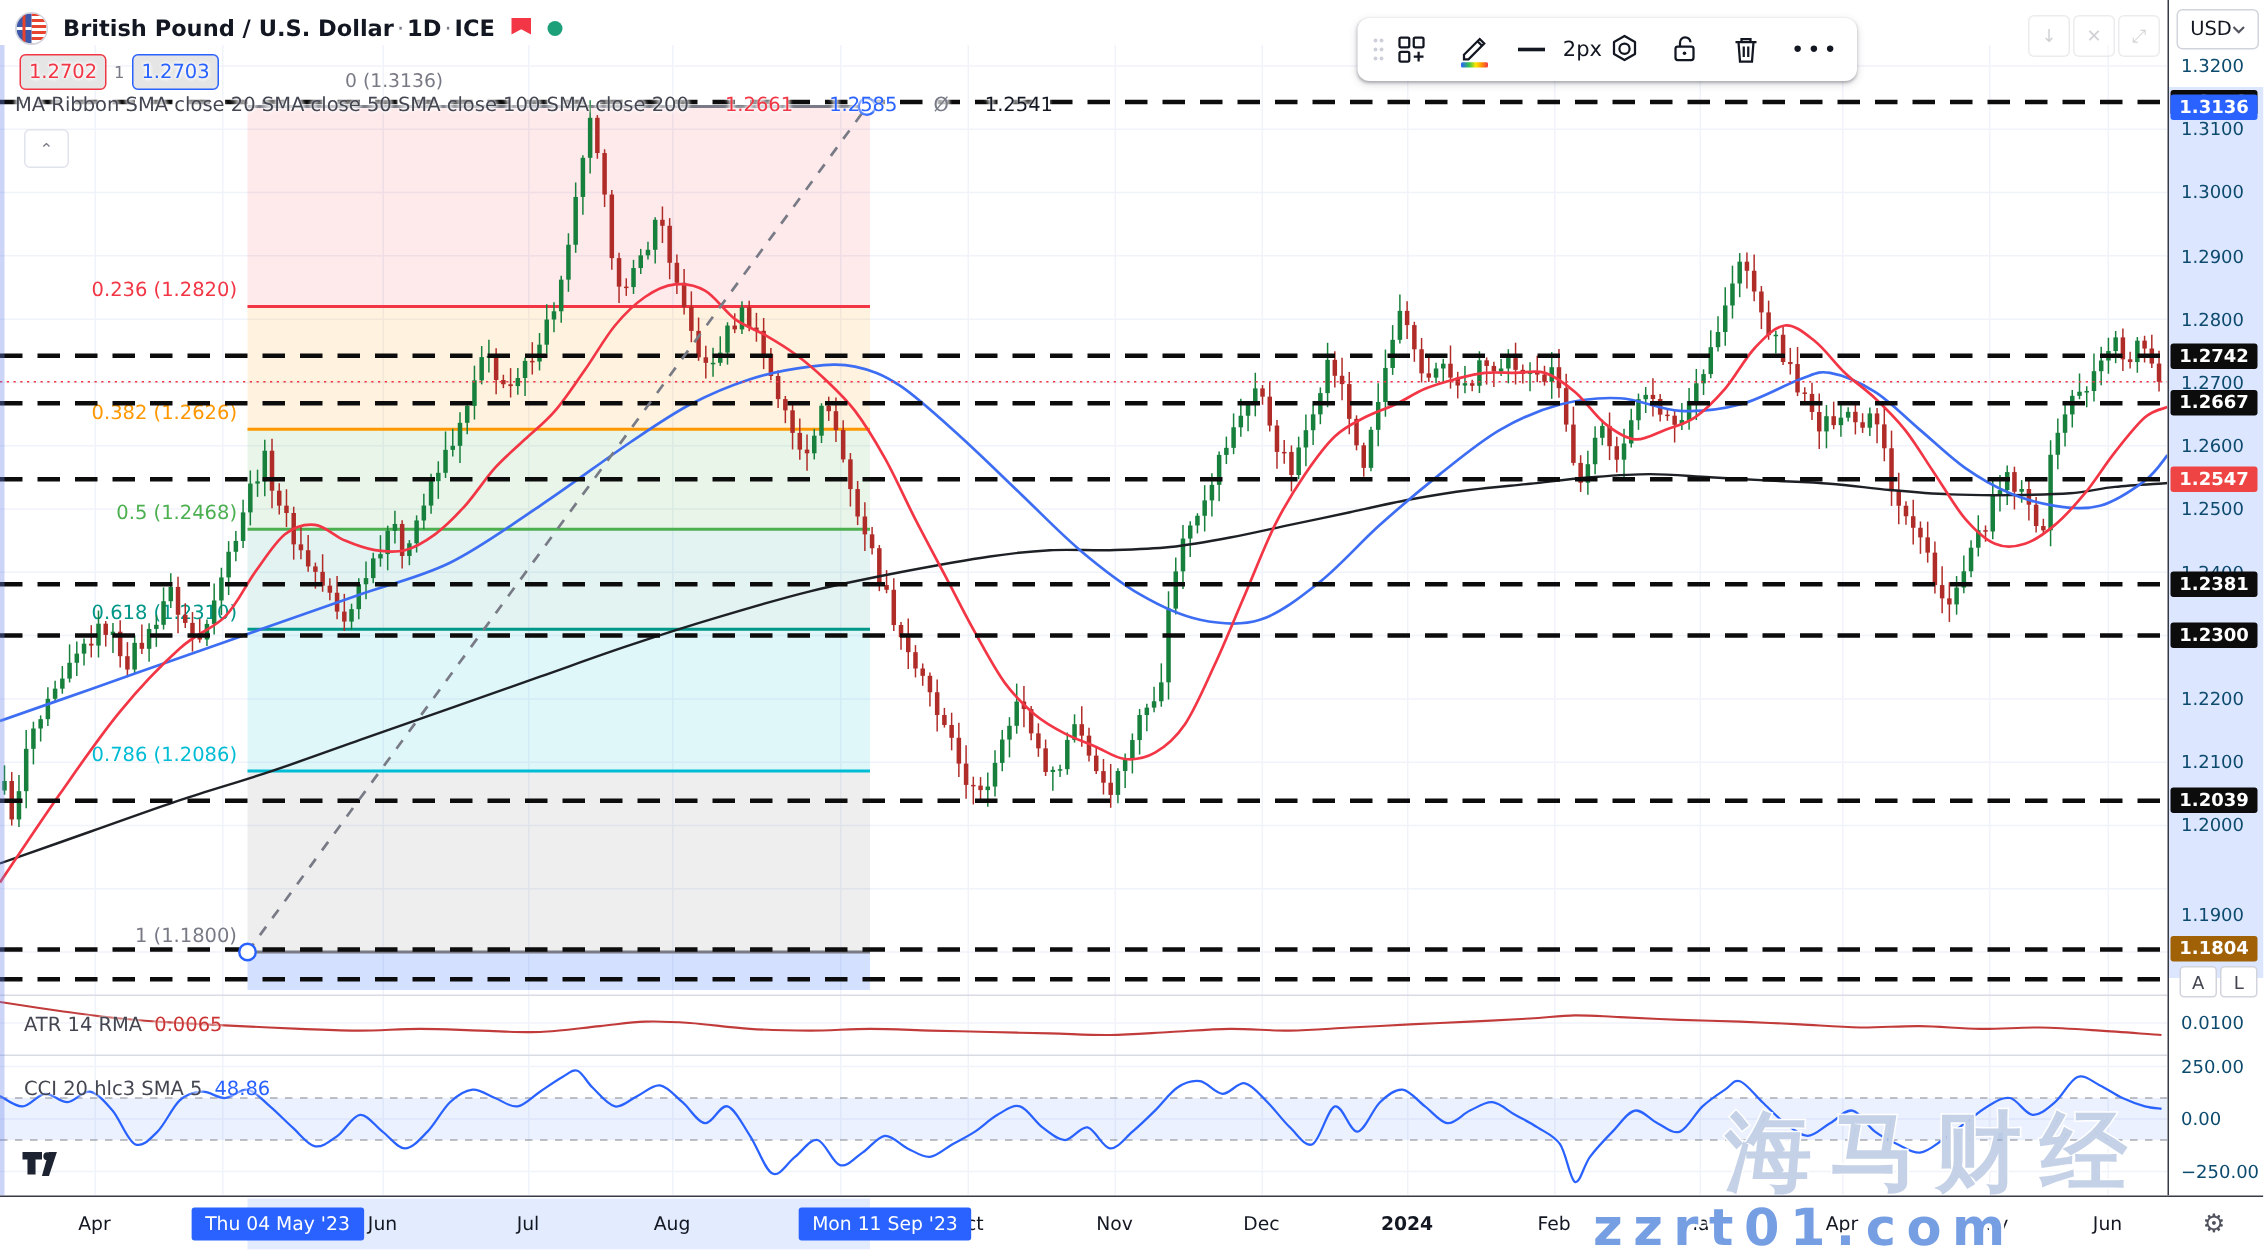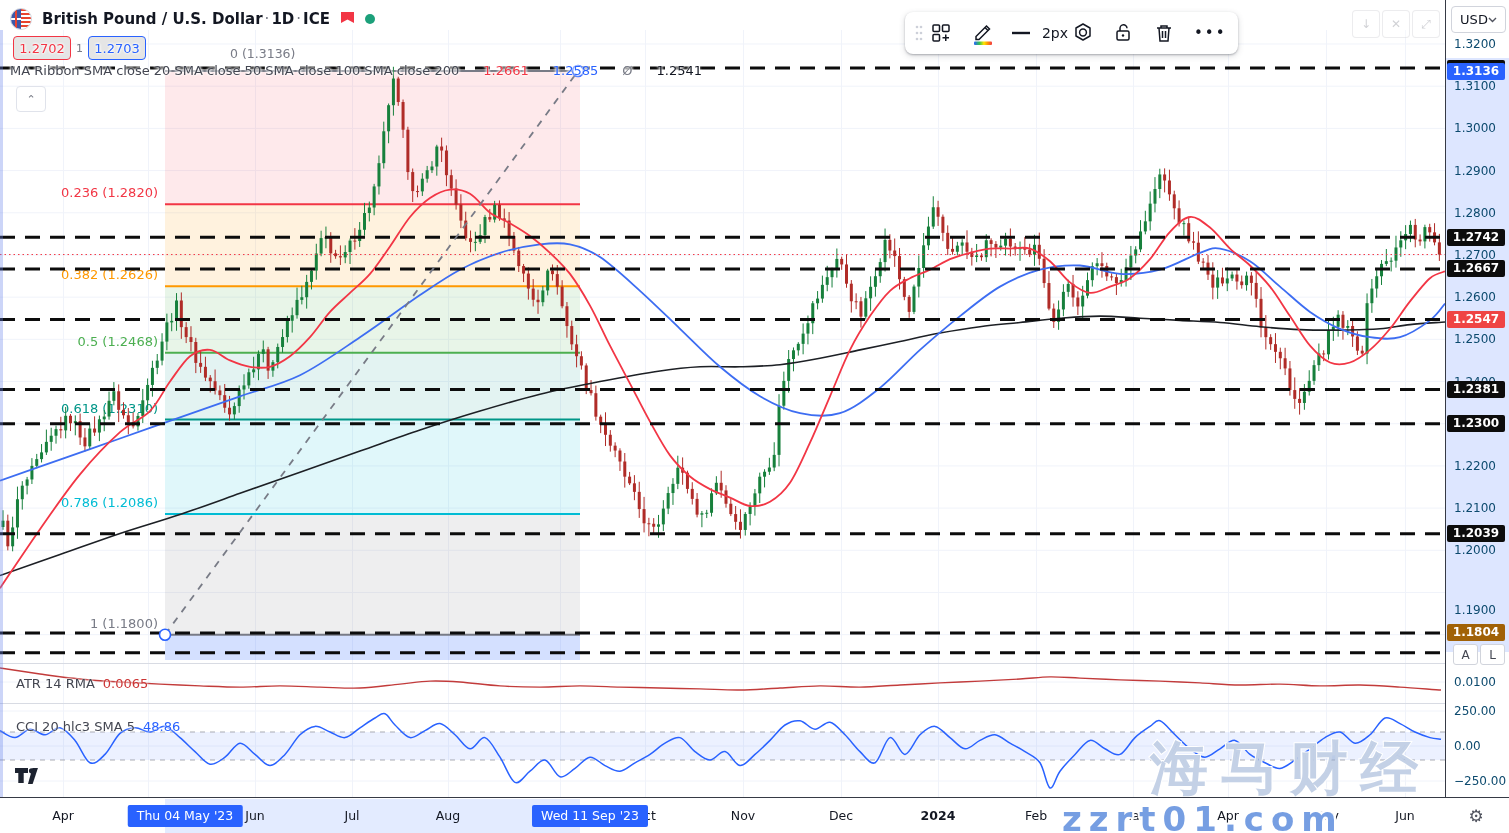--- a/index.html
+++ b/index.html
@@ -923,21 +923,21 @@
         <div class="ax-label" style="left: 743px;">Nov</div>
         <div class="ax-label" style="left: 841px;">Dec</div>
         <div class="ax-label ax-bold" style="left: 938px;">2024</div>
         <div class="ax-label" style="left: 1036px;">Feb</div>
         <div class="ax-label" style="left: 1133px;">Mar</div>
         <div class="ax-label" style="left: 1228px;">Apr</div>
         <div class="ax-label" style="left: 1326px;">May</div>
         <div class="ax-label" style="left: 1405px;">Jun</div>
       </div>
     <div class="date-badge" id="badge-start" style="left: 185px;">Thu 04 May '23</div>
-    <div class="date-badge" id="badge-end" style="left: 590px;">Wed 11 Sep '23</div>
+    <div class="date-badge" id="badge-end" style="left: 590px;">Mon 11 Sep '23</div>
     <div id="axis-gear">⚙</div>
   </div>
 
   <div id="wm-bottom" class="abs">zzrt01.com</div>
 
   <div id="tv-logo" class="abs">
     <svg width="30" height="18" viewBox="0 0 30 18">
         <path d="M1 1h13v5h-4.3v10H4.3V6H1z" fill="#1d2330"></path>
         <path d="M16 1h7l-6.8 16h-6z" fill="#1d2330" transform="translate(6,0) scale(0.78,1)"></path>
         <circle cx="17.5" cy="3.8" r="2.6" fill="#1d2330"></circle>

